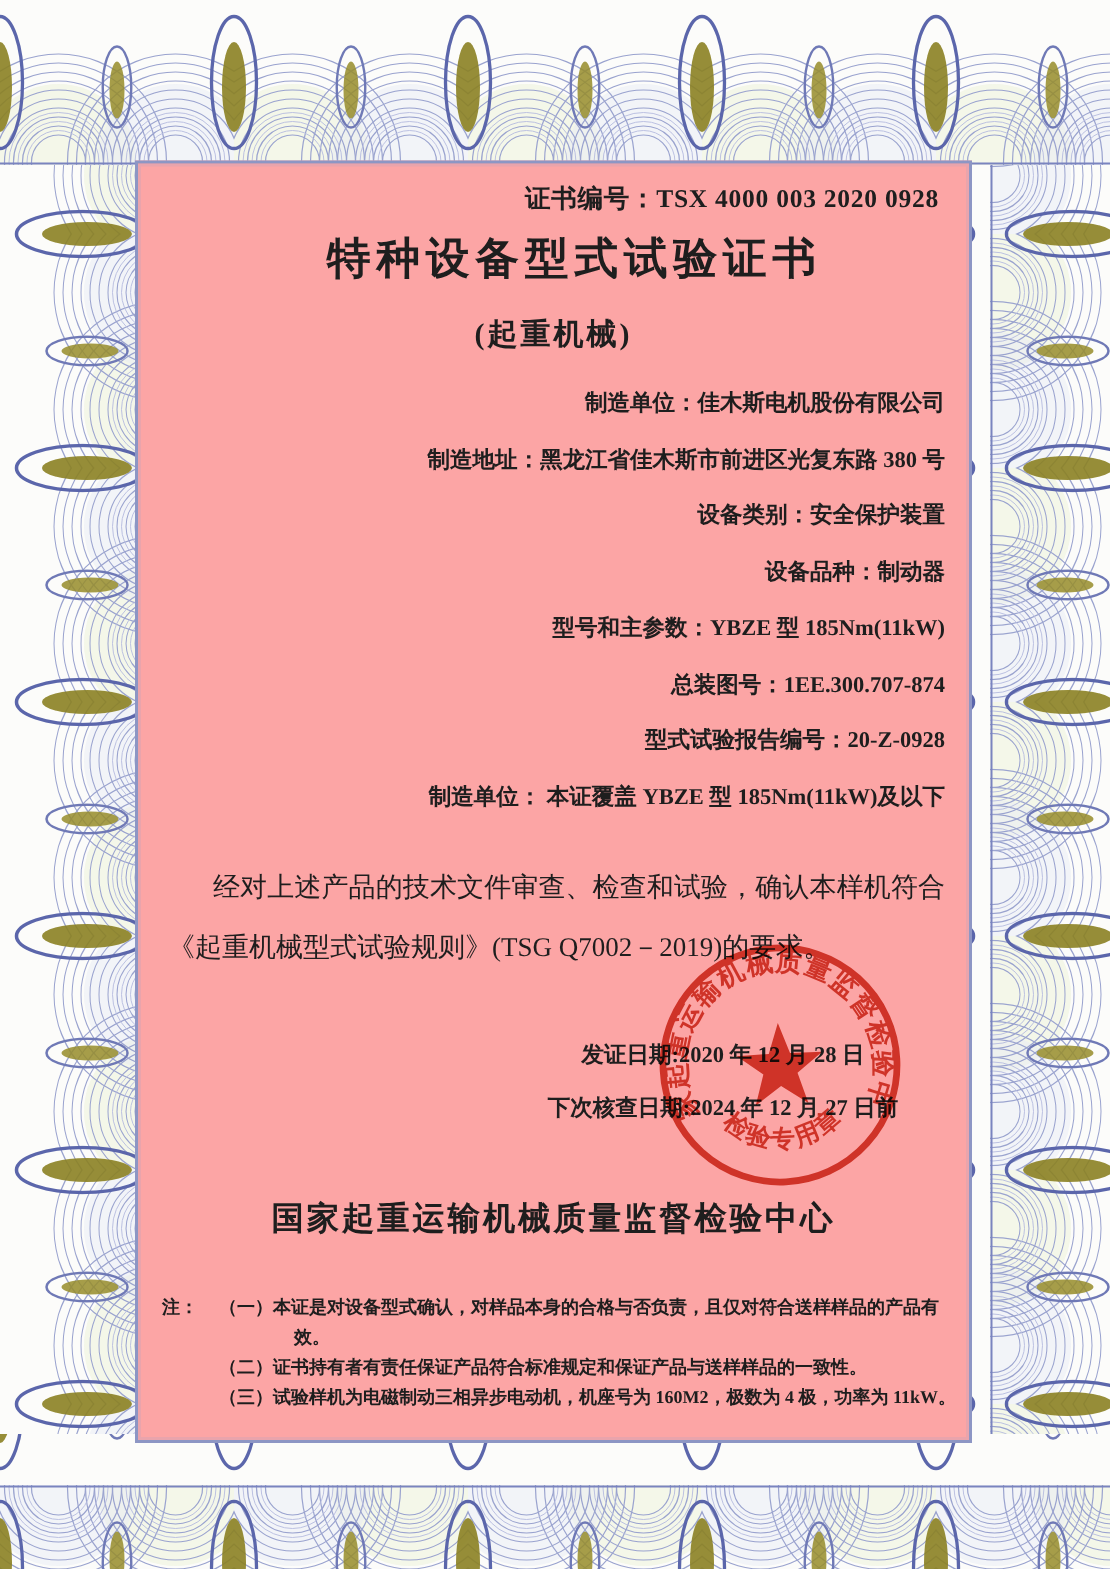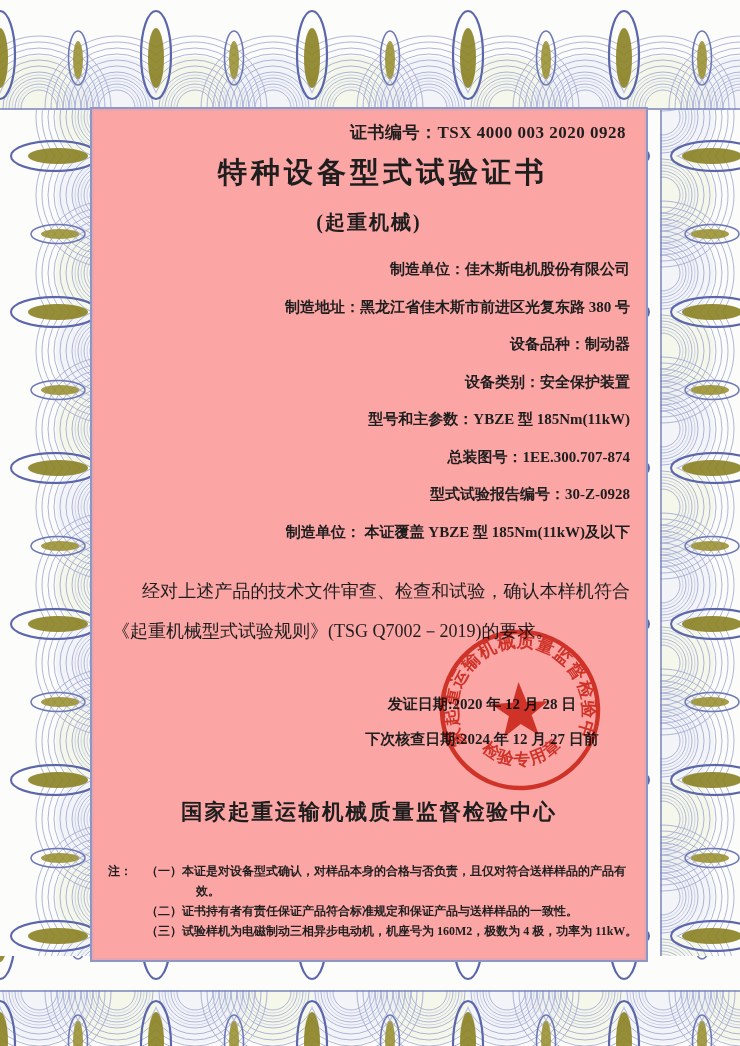--- a/index.html
+++ b/index.html
@@ -110,25 +110,25 @@
 <div class="panel">
 
   <div class="cert-no"><span>证书编号：</span><span>TSX 4000 003 2020 0928</span></div>
 
   <div class="title">特种设备型式试验证书</div>
   <div class="subtitle">(起重机械)</div>
 
   <div class="fields">
     <div class="frow"><span>制造单位：</span><span>佳木斯电机股份有限公司</span></div>
     <div class="frow"><span>制造地址：</span><span>黑龙江省佳木斯市前进区光复东路 380 号</span></div>
+    <div class="frow"><span>设备类别：</span><span>安全保护装置</span></div>
     <div class="frow"><span>设备品种：</span><span>制动器</span></div>
-    <div class="frow"><span>设备类别：</span><span>安全保护装置</span></div>
     <div class="frow"><span>型号和主参数：</span><span>YBZE 型 185Nm(11kW)</span></div>
     <div class="frow"><span>总装图号：</span><span>1EE.300.707-874</span></div>
-    <div class="frow"><span>型式试验报告编号：</span><span>30-Z-0928</span></div>
+    <div class="frow"><span>型式试验报告编号：</span><span>20-Z-0928</span></div>
     <div class="frow"><span>制造单位：</span>&nbsp;<span>本证覆盖 YBZE 型 185Nm(11kW)及以下</span></div>
   </div>
 
   <div class="statement">经对上述产品的技术文件审查、检查和试验，确认本样机符合《起重机械型式试验规则》(TSG Q7002－2019)的要求。</div>
 
   <div class="dates">
     <div>发证日期:2020 年 12 月 28 日</div>
     <div>下次核查日期:2024 年 12 月 27 日前</div>
   </div>
 

